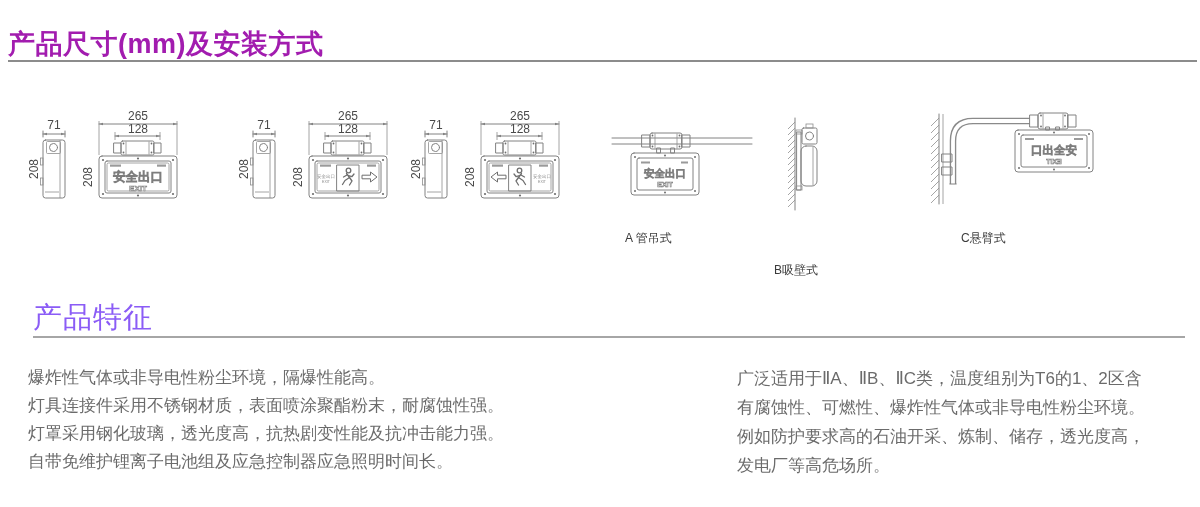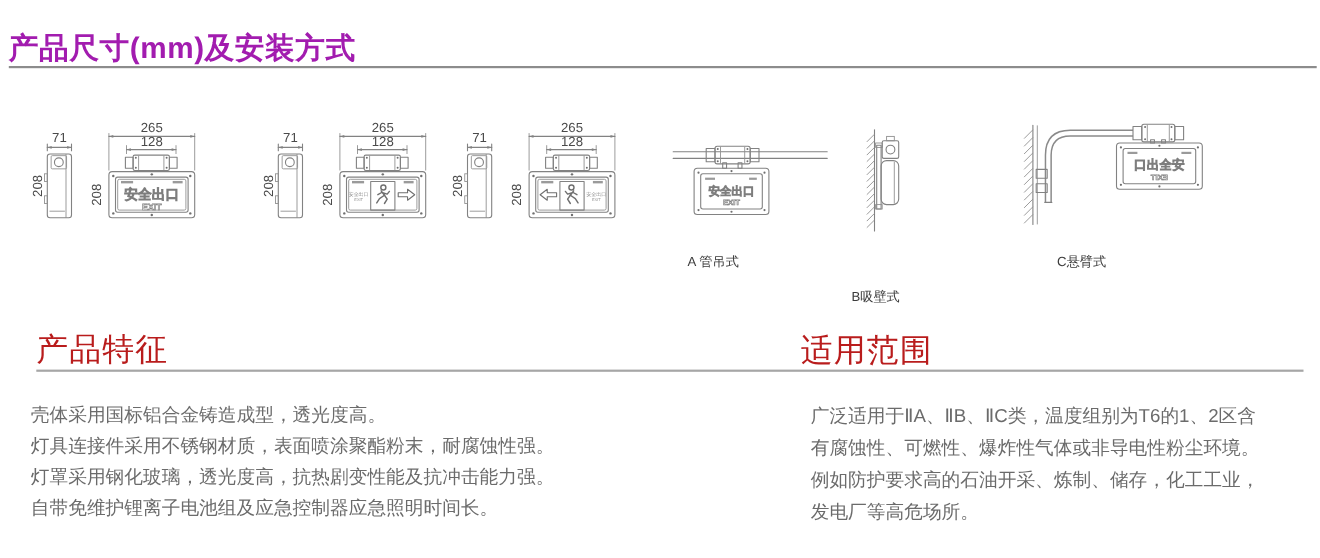--- a/index.html
+++ b/index.html
@@ -2,21 +2,21 @@
 <html><head>
 <meta charset="utf-8">
 <style>
   html,body{margin:0;padding:0;background:#ffffff;}
   .page{position:relative;width:1200px;height:507px;background:#ffffff;overflow:hidden;
         font-family:"Liberation Sans","DejaVu Sans",sans-serif;}
   .abs{position:absolute;}
   
   .h-main{font-size:27px;font-weight:bold;color:#a21caf;letter-spacing:0.5px;white-space:nowrap;}
   .rule-top{height:2px;background:#8c8c8c;}
-  .h-section{font-size:29px;font-weight:400;color:#b91c1c;white-space:nowrap;letter-spacing:1px;}
+  .h-section{font-size:29px;font-weight:400;color:#8b5cf6;white-space:nowrap;letter-spacing:1px;}
   .rule-section{height:2px;background:#a6a6a6;}
   
   .copy{font-size:17px;color:#6b6b6b;line-height:28px;white-space:nowrap;}
   .copy div{height:28px;}
   
   .inst-label{font-size:12px;color:#3b3b3b;white-space:nowrap;}
   
   svg{overflow:visible;}
   .ln{stroke:#828282;stroke-width:1;fill:none;stroke-linecap:round;stroke-linejoin:round;}
   .thin{stroke:#8e8e8e;stroke-width:0.8;fill:none;}
@@ -319,30 +319,29 @@
       <text class="hollow" style="font-size:11.5px" x="132" y="58">口出全安</text>
       <text class="hollow" style="font-size:7px" x="132" y="67.5">TIXƎ</text>
     </g>
   </svg>
 
   <div class="abs inst-label" style="left:625px;top:230px;">A 管吊式</div>
   <div class="abs inst-label" style="left:774px;top:230px;margin-top:32px;">B吸壁式</div>
   <div class="abs inst-label" style="left:921px;top:230px;margin-left:40px;">C悬臂式</div>
 
   <div class="abs h-section" style="left:33px;top:298px;">产品特征</div>
-  <div class="abs h-section" style="left:728px;top:299px;">适用范围</div>
   <div class="abs rule-section" style="left:33px;top:336px;width:1152px;"></div>
 
   <div class="abs copy" style="left:28px;top:364px;">
-    <div>壳体采用国标铝合金铸造成型，透光度高。</div>
+    <div>爆炸性气体或非导电性粉尘环境，隔爆性能高。</div>
     <div>灯具连接件采用不锈钢材质，表面喷涂聚酯粉末，耐腐蚀性强。</div>
     <div>灯罩采用钢化玻璃，透光度高，抗热剧变性能及抗冲击能力强。</div>
     <div>自带免维护锂离子电池组及应急控制器应急照明时间长。</div>
   </div>
 
   <div class="abs copy" style="left:737px;top:364px;line-height:29px;">
     <div style="height:29px">广泛适用于ⅡA、ⅡB、ⅡC类，温度组别为T6的1、2区含</div>
     <div style="height:29px">有腐蚀性、可燃性、爆炸性气体或非导电性粉尘环境。</div>
-    <div style="height:29px">例如防护要求高的石油开采、炼制、储存，化工工业，</div>
+    <div style="height:29px">例如防护要求高的石油开采、炼制、储存，透光度高，</div>
     <div style="height:29px">发电厂等高危场所。</div>
   </div>
 
 </div>
 
 </body></html>

